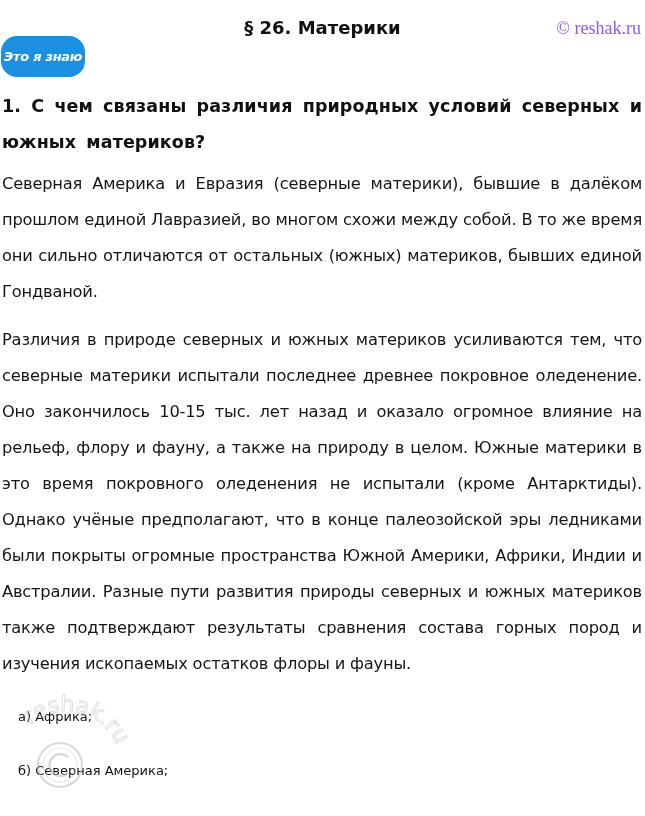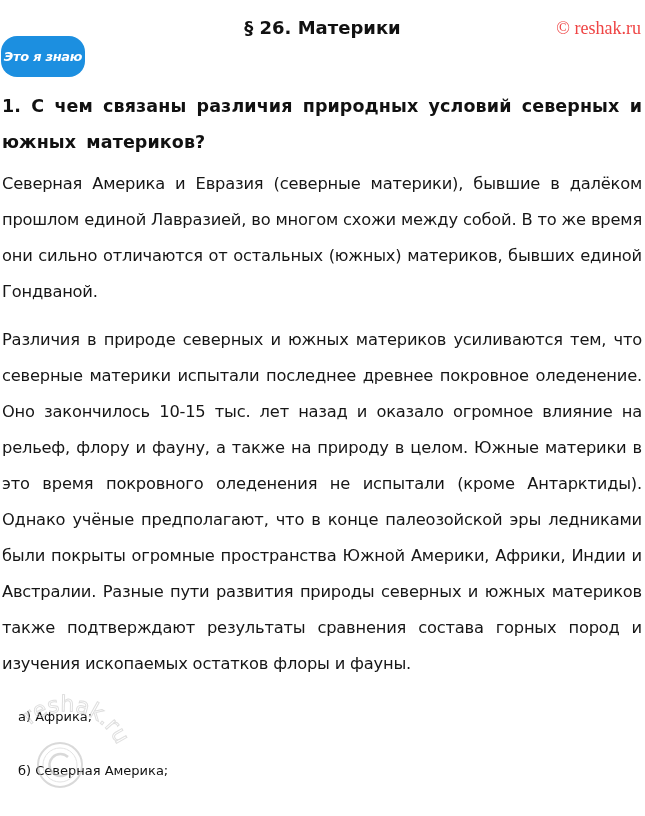--- a/index.html
+++ b/index.html
@@ -34,21 +34,21 @@
       line-height: 24px;
       color: #111;
     }
     .copyright {
       position: absolute;
       right: 4px;
       top: 0;
       font-family: "Liberation Serif", serif;
       font-size: 18px;
       line-height: 24px;
-      color: #ef4444;
+      color: #8b5cf6;
     }
     .badge {
       position: absolute;
       left: 1px;
       top: 36px;
       width: 84px;
       height: 41px;
       background: #1c8fe0;
       border-radius: 16px;
       color: #ffffff;

